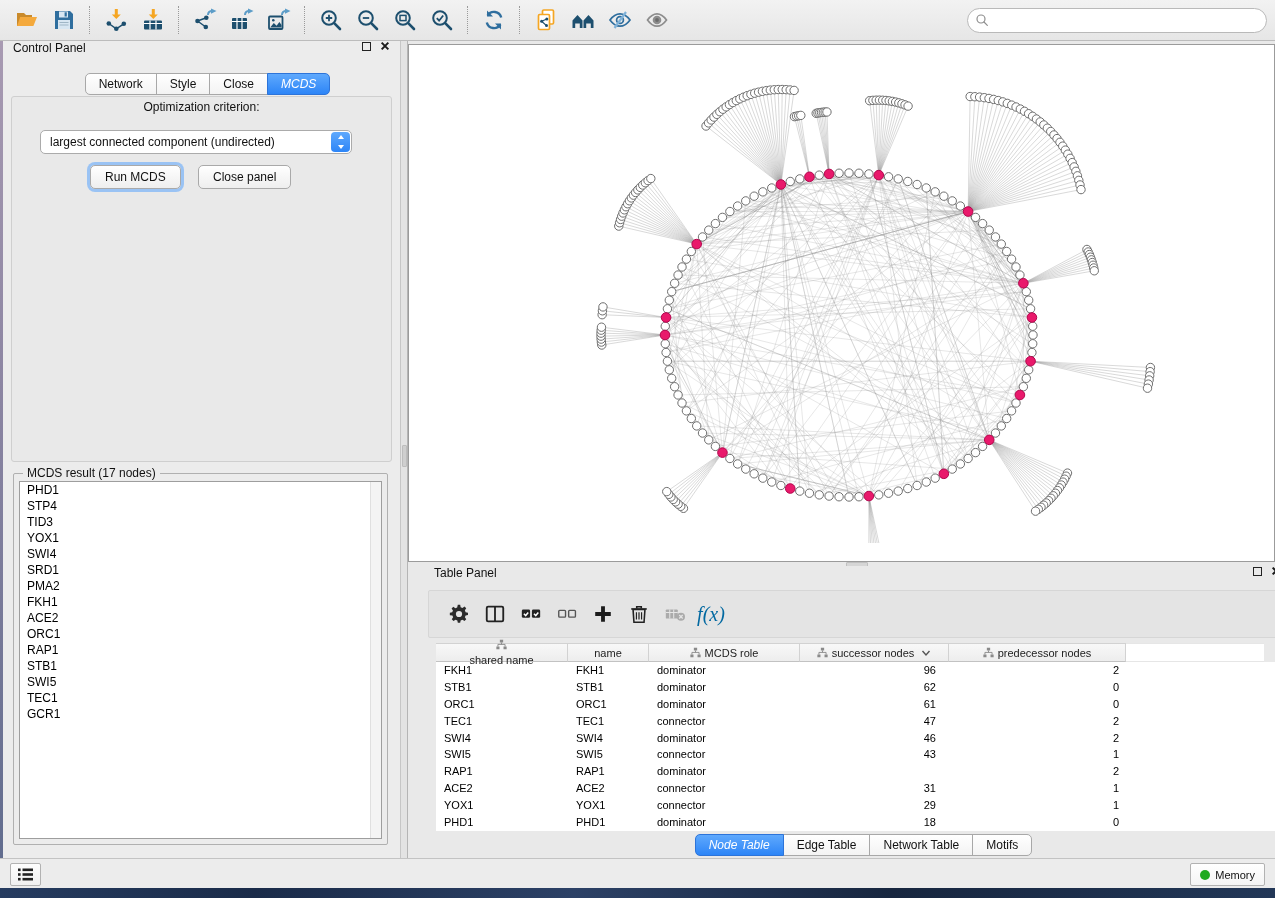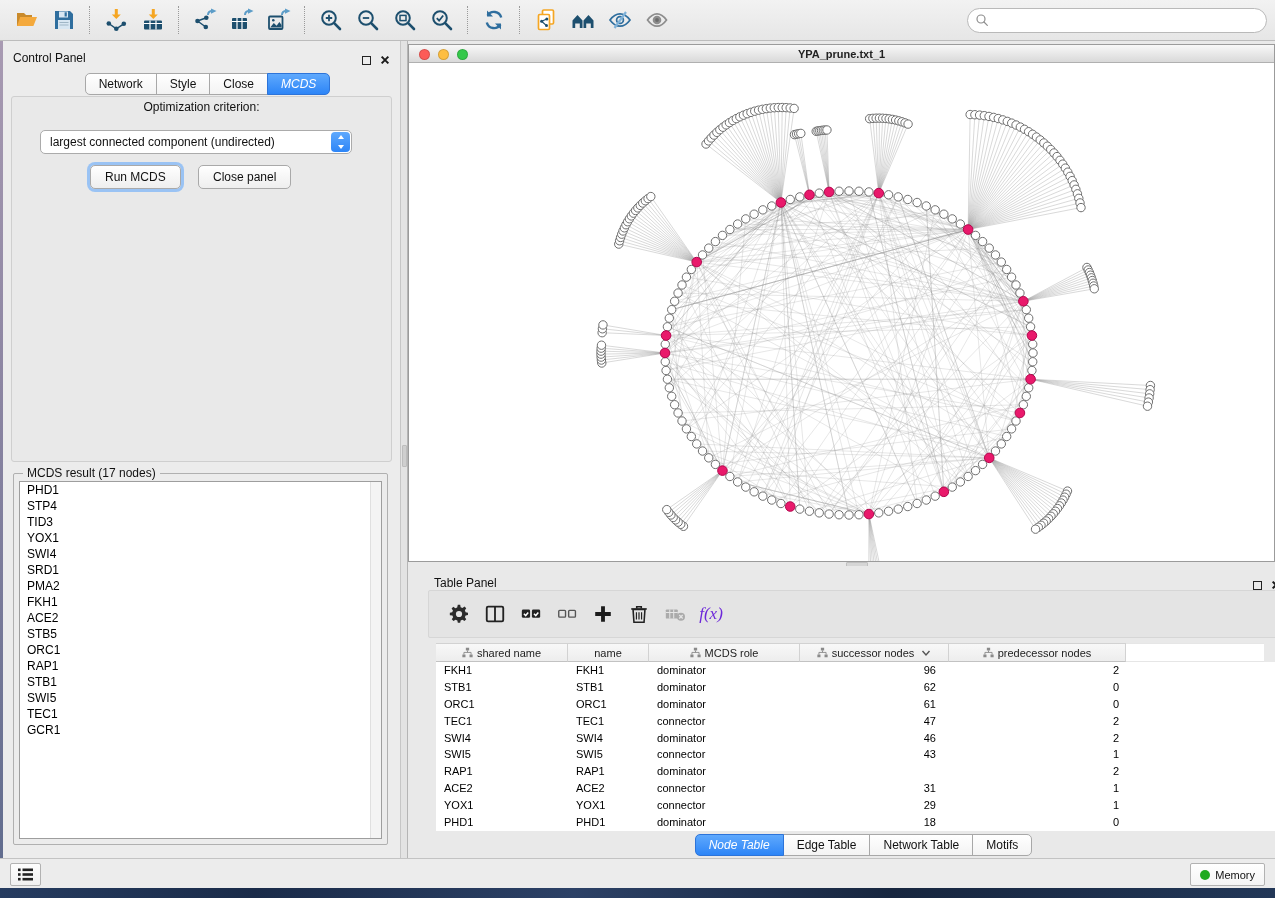--- a/index.html
+++ b/index.html
@@ -21,21 +21,21 @@
 
   
   #desktop-left { position:absolute; left:0; top:41px; width:3px; height:847px;
     background:linear-gradient(#a89ab2,#8d86a3 40%,#5f6b8d); }
   #desktop-bottom { position:absolute; left:0; top:888px; width:1275px; height:10px;
     background:linear-gradient(90deg,#263c60,#1a2b49 20%,#2c4166 45%,#17263f 70%,#223757); }
 
   
   #control-panel { position:absolute; left:3px; top:41px; width:397px; height:817px;
     background:#ececec; }
-  .panel-title-row { height:24px; display:flex; align-items:flex-end; padding:0 10px; }
+  .panel-title-row { height:24px; display:flex; align-items:flex-start; padding:0 10px; }
   .panel-title { font-size:12px; color:#111; }
   .win-icons { margin-left:auto; display:flex; align-items:center; gap:9px; }
   .float-icon { width:9px; height:9px; border:1.6px solid #222; display:inline-block; }
   .close-icon svg { width:10px; height:10px; display:block; }
 
   #control-tabs { position:absolute; left:0; top:32px; width:100%; display:flex; justify-content:center; }
   .seg-tab { font-size:12px; padding:3px 13px; background:linear-gradient(#ffffff,#f3f3f3);
     border:1px solid #a8a8a8; margin-left:-1px; color:#111; position:relative; }
   .seg-tab:first-child { border-radius:5px 0 0 5px; margin-left:12px; }
   .seg-tab:last-child { border-radius:0 5px 5px 0; }
@@ -84,21 +84,21 @@
 
   #h-splitter-grip { position:absolute; left:438px; top:521px; width:22px; height:5px;
     background:#d6d6d6; border:1px solid #c0c0c0; border-radius:1px; }
 
   
   #table-panel { position:absolute; left:16px; top:525px; width:867px; height:292px; background:#e9e9e9; }
   #tp-toolbar { position:absolute; left:4px; top:24px; width:859px; height:48px;
     background:#e4e4e4; border:1px solid #d6d6d6; border-radius:2px; display:flex; align-items:center; padding-left:12px; }
   .tp-btn { width:36px; height:36px; display:flex; align-items:center; justify-content:center; background:transparent; border:none; }
   .tp-btn svg { width:22px; height:22px; }
-  .fx-label { font-size:17px; color:#6d28d9; font-family:"Liberation Serif", serif; font-style:italic; }
+  .fx-label { font-size:20px; color:#0369a1; font-family:"Liberation Serif", serif; font-style:italic; }
 
   #table-wrap { position:absolute; left:12px; top:77px; width:842px; height:155px; }
   #table-header { display:flex; height:19px; }
   .th-cell { display:flex; align-items:center; justify-content:center; gap:4px;
     background:linear-gradient(#f8f8f8,#ededed); border-right:1px solid #d2d2d2;
     border-top:1px solid #d2d2d2; border-bottom:1px solid #c2c2c2; font-size:11px; color:#222; position:relative; }
   .th-cell.filler { background:#fff; border-top:1px solid #e6e6e6; border-right:none; border-bottom:1px solid #e6e6e6; }
   .th-cell svg.hier { width:11px; height:11px; }
   .th-cell svg.sortchev { width:10px; height:10px; margin-left:3px; }
   #table-body { background:#fff; }
@@ -315,48 +315,39 @@
       <div id="mcds-items">
           <div class="mcds-item">PHD1</div>
           <div class="mcds-item">STP4</div>
           <div class="mcds-item">TID3</div>
           <div class="mcds-item">YOX1</div>
           <div class="mcds-item">SWI4</div>
           <div class="mcds-item">SRD1</div>
           <div class="mcds-item">PMA2</div>
           <div class="mcds-item">FKH1</div>
           <div class="mcds-item">ACE2</div>
-          <div class="mcds-item">STB5</div>
           <div class="mcds-item">ORC1</div>
           <div class="mcds-item">RAP1</div>
           <div class="mcds-item">STB1</div>
           <div class="mcds-item">SWI5</div>
           <div class="mcds-item">TEC1</div>
           <div class="mcds-item">GCR1</div>
         </div>
       <div id="mcds-scroll"></div>
     </div>
   </div>
 </div>
 
 <div id="v-splitter">
   <div id="v-grip"></div>
 </div>
 
 <div id="right">
 
   <div id="network-window">
-    <div id="net-titlebar">
-      <span class="traffic">
-        <span id="tl-red" style="background: rgb(252, 91, 87);"></span>
-        <span id="tl-yellow" style="background: rgb(253, 190, 65);"></span>
-        <span id="tl-green" style="background: rgb(52, 200, 74);"></span>
-      </span>
-      <span id="net-title">YPA_prune.txt_1</span>
-    </div>
     <div id="net-canvas">
       <svg id="net-svg" width="865" height="498" viewBox="0 0 865 498">
           <g stroke="#8a8a8a" stroke-width="0.7" stroke-opacity="0.3">
             <line x1="371.89457941745576" y1="139.50577138967978" x2="623.7301481486068" y2="298.77050319083764"></line>
             <line x1="371.89457941745576" y1="139.50577138967978" x2="610.9317164462896" y2="349.9623811650661"></line>
             <line x1="371.89457941745576" y1="139.50577138967978" x2="621.5760801476408" y2="263.7913165584521"></line>
             <line x1="371.89457941745576" y1="139.50577138967978" x2="498.7514815450202" y2="136.48018626838598"></line>
             <line x1="371.89457941745576" y1="139.50577138967978" x2="257.0786158835978" y2="272.4847190153214"></line>
             <line x1="371.89457941745576" y1="139.50577138967978" x2="287.70522433913214" y2="380.912304588706"></line>
             <line x1="371.89457941745576" y1="139.50577138967978" x2="260.3018177493441" y2="324.82521131418594"></line>
@@ -1138,21 +1129,21 @@
             <circle cx="18.5" cy="15" r="4.4" fill="#ababab"></circle>
             <path d="M16.6 13.1l3.8 3.8M20.4 13.1l-3.8 3.8" stroke="#e6e6e6" stroke-width="1.4"></path>
           </svg>
         </button>
         <button class="tp-btn">
           <span class="fx-label">f(x)</span>
         </button>
       </div>
     <div id="table-wrap">
       <div id="table-header">
-          <div class="th-cell" style="width: 132px;">
+          <div class="th-cell" style="width: 132px; flex-direction: column;">
             <span style="display: flex;">
               <svg class="hier" viewBox="0 0 12 12">
                 <g fill="#8a8a8a">
                   <rect x="4.2" y="0.8" width="3.6" height="3"></rect>
                   <rect x="0.4" y="8.2" width="3.4" height="3"></rect>
                   <rect x="8.2" y="8.2" width="3.4" height="3"></rect>
                 </g>
                 <path d="M6 3.8v2.1M2.1 8.2V5.9h7.8v2.3" stroke="#8a8a8a" fill="none"></path>
               </svg>
             </span>

